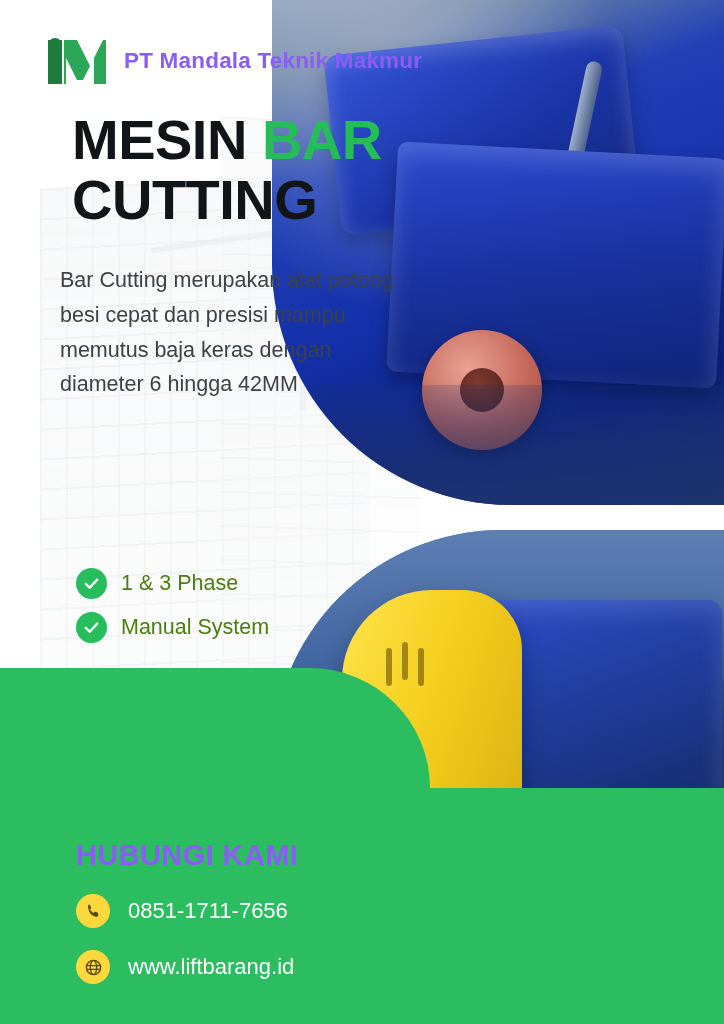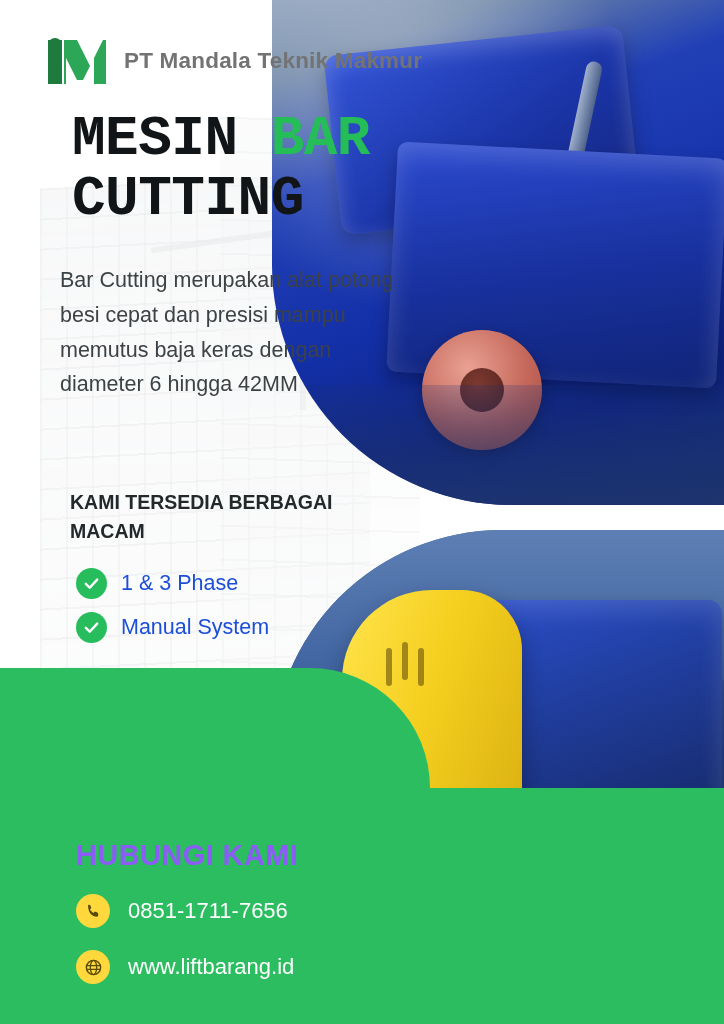--- a/index.html
+++ b/index.html
@@ -182,27 +182,27 @@
   }
 
   
   .brandrow {
     position: absolute; left: 46px; top: 36px;
     display: flex; align-items: center; gap: 16px;
     z-index: 5;
   }
   .logo-mark { width: 62px; height: 50px; display: block; }
   .brandname {
-    font-size: 22.5px; font-weight: bold; color: #737373; letter-spacing: .2px;
+    font-size: 22.5px; font-weight: bold; color: #8b5cf6; letter-spacing: .2px;
   }
 
   .title {
     position: absolute; left: 72px; top: 110px;
     font-size: 56px; line-height: 1.07; font-weight: bold;
-    color: #111517; letter-spacing: -0.5px; z-index: 5; font-family: Liberation Mono, monospace;
+    color: #111517; letter-spacing: -0.5px; z-index: 5;
   }
   .title .green { color: #24bd58; }
 
   .intro {
     position: absolute; left: 60px; top: 263px;
     width: 360px;
     font-size: 21.5px; line-height: 1.62; color: #3c4245; z-index: 5;
   }
 
   .subhead {
@@ -220,21 +220,21 @@
     display: flex; align-items: center; gap: 14px;
     margin-bottom: 13px;
   }
   .check {
     width: 31px; height: 31px; border-radius: 50%;
     background: #28bd5c;
     display: flex; align-items: center; justify-content: center;
     flex: 0 0 auto;
   }
   .check svg { width: 17px; height: 17px; display: block; }
-  .feature-label { font-size: 21.5px; color: #1d4ed8; }
+  .feature-label { font-size: 21.5px; color: #4d7c0f; }
 
   
   .hubungi {
     position: absolute; left: 76px; bottom: 152px;
     font-size: 29px; font-weight: bold; color: #8b5cf6; letter-spacing: .4px;
   }
   .contact {
     position: absolute; left: 76px;
     display: flex; align-items: center; gap: 18px;
   }
@@ -302,21 +302,20 @@
     <span class="brandname">PT Mandala Teknik Makmur</span>
   </div>
 
   <div class="title">
     <span>MESIN </span><span class="green">BAR</span><br>
     <span>CUTTING</span>
   </div>
 
   <div class="intro">Bar Cutting merupakan alat potong besi cepat dan presisi mampu memutus baja keras dengan diameter 6 hingga 42MM</div>
 
-  <div class="subhead">KAMI TERSEDIA BERBAGAI MACAM</div>
 
   <div class="features">
     <div class="feature">
       <span class="check">
         <svg viewBox="0 0 24 24" xmlns="http://www.w3.org/2000/svg" aria-hidden="true">
             <path d="M4 12.5 L9.5 18 L20 6.5" fill="none" stroke="#ffffff" stroke-width="3.4" stroke-linecap="round" stroke-linejoin="round"></path>
           </svg>
       </span>
       <span class="feature-label">1 &amp; 3 Phase</span>
     </div>

